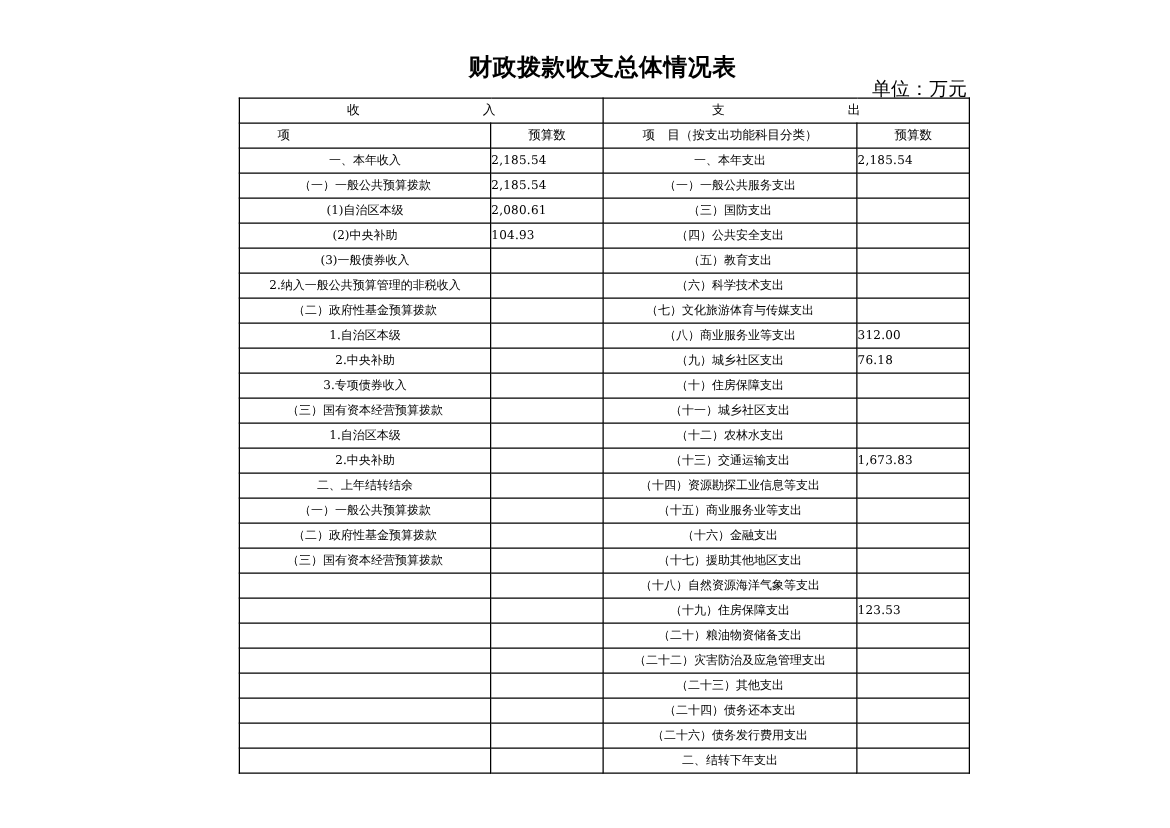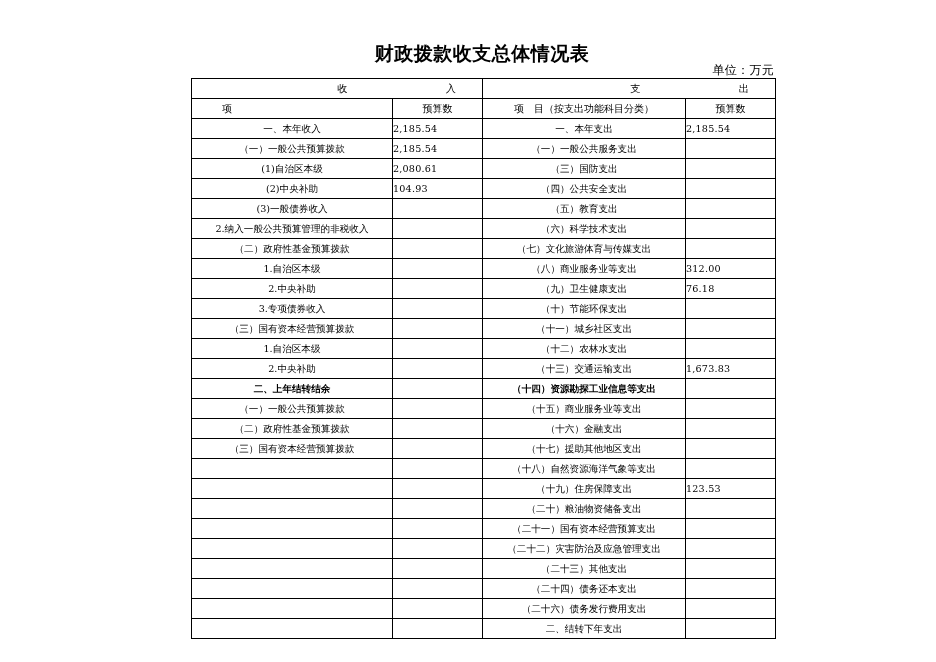--- a/index.html
+++ b/index.html
@@ -29,21 +29,21 @@
     text-align: center;
     font-size: 19px;
     font-weight: bold;
     letter-spacing: 0.5px;
     font-family: "DejaVu Serif", "Liberation Serif", serif;
   }
   .unit-note {
     position: absolute;
     right: 176px;
     top: 62px;
-    font-size: 12px;
+    font-size: 15px;
     letter-spacing: 0.3px;
     font-family: "DejaVu Serif", "Liberation Serif", serif;
   }
   table.budget {
     position: absolute;
     left: 177px;
     top: 78px;
     width: 584px;
     border-collapse: collapse;
     table-layout: fixed;
@@ -59,21 +59,21 @@
     font-weight: normal;
     overflow: hidden;
     white-space: nowrap;
   }
   col.c-name { width: 201px; }
   col.c-amt  { width: 90px; }
   col.c-name2 { width: 203px; }
   col.c-amt2 { width: 90px; }
 
   .hdr-group {
-    text-align: right;
+    text-align: center;
     height: 20px;
     line-height: 20px;
     letter-spacing: 26px;
     text-indent: 26px;
     font-size: 10.2px;
     margin-top: 29px;
   }
   .hdr-sub {
     text-align: center;
     height: 20px;
@@ -90,21 +90,21 @@
   }
   .lvl0 { padding-left: 3px; }
   .lvl1 { padding-left: 11px; }
   .lvl2 { padding-left: 22px; }
   .amt {
     text-align: left;
     padding-right: 5px;
     font-family: "DejaVu Serif", "Liberation Serif", serif;
     letter-spacing: 0.2px;
   }
-  tr.thick-under td { border-bottom: 1.6px solid #000; font-weight: bold; }
+  tr.thick-under td { border-bottom: 1.6px solid #000; }
   .footer {
     position: absolute;
     left: 0;
     top: 632px;
     width: 936px;
     text-align: left;
     font-size: 15px;
     letter-spacing: 0.6px;
     font-family: "DejaVu Serif", "Liberation Serif", serif;
     margin-top: 37px;
@@ -183,27 +183,27 @@
         </tr>
         <tr>
           <td class="lbl lvl2">1.自治区本级</td>
           <td class="amt"></td>
           <td class="lbl lvl1">（八）商业服务业等支出</td>
           <td class="amt">312.00</td>
         </tr>
         <tr>
           <td class="lbl lvl2">2.中央补助</td>
           <td class="amt"></td>
-          <td class="lbl lvl1">（九）卫生健康支出</td>
+          <td class="lbl lvl1">（九）城乡社区支出</td>
           <td class="amt">76.18</td>
         </tr>
         <tr>
           <td class="lbl lvl2">3.专项债券收入</td>
           <td class="amt"></td>
-          <td class="lbl lvl1">（十）节能环保支出</td>
+          <td class="lbl lvl1">（十）住房保障支出</td>
           <td class="amt"></td>
         </tr>
         <tr>
           <td class="lbl lvl0">（三）国有资本经营预算拨款</td>
           <td class="amt"></td>
           <td class="lbl lvl1">（十一）城乡社区支出</td>
           <td class="amt"></td>
         </tr>
         <tr>
           <td class="lbl lvl2">1.自治区本级</td>
@@ -255,26 +255,20 @@
         </tr>
         <tr>
           <td class="lbl lvl0"></td>
           <td class="amt"></td>
           <td class="lbl lvl1">（二十）粮油物资储备支出</td>
           <td class="amt"></td>
         </tr>
         <tr>
           <td class="lbl lvl0"></td>
           <td class="amt"></td>
-          <td class="lbl lvl1">（二十一）国有资本经营预算支出</td>
-          <td class="amt"></td>
-        </tr>
-        <tr>
-          <td class="lbl lvl0"></td>
-          <td class="amt"></td>
           <td class="lbl lvl1">（二十二）灾害防治及应急管理支出</td>
           <td class="amt"></td>
         </tr>
         <tr>
           <td class="lbl lvl0"></td>
           <td class="amt"></td>
           <td class="lbl lvl1">（二十三）其他支出</td>
           <td class="amt"></td>
         </tr>
         <tr>

